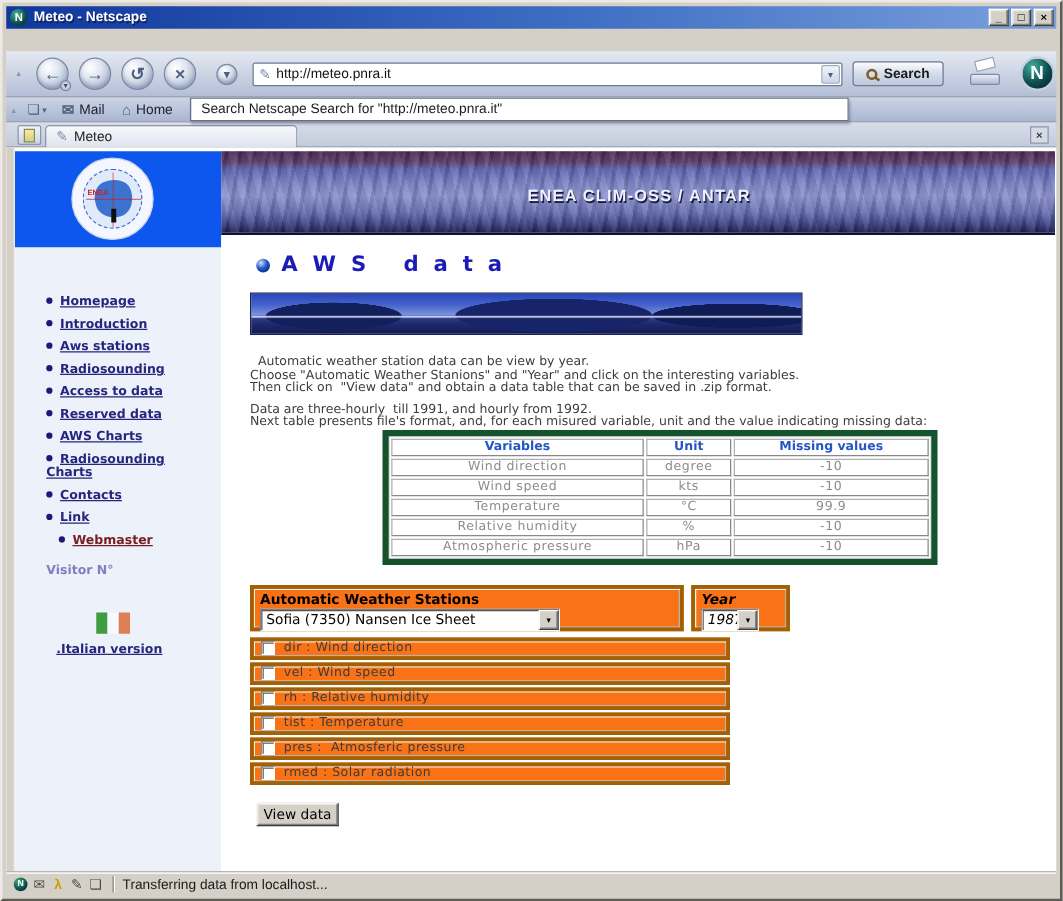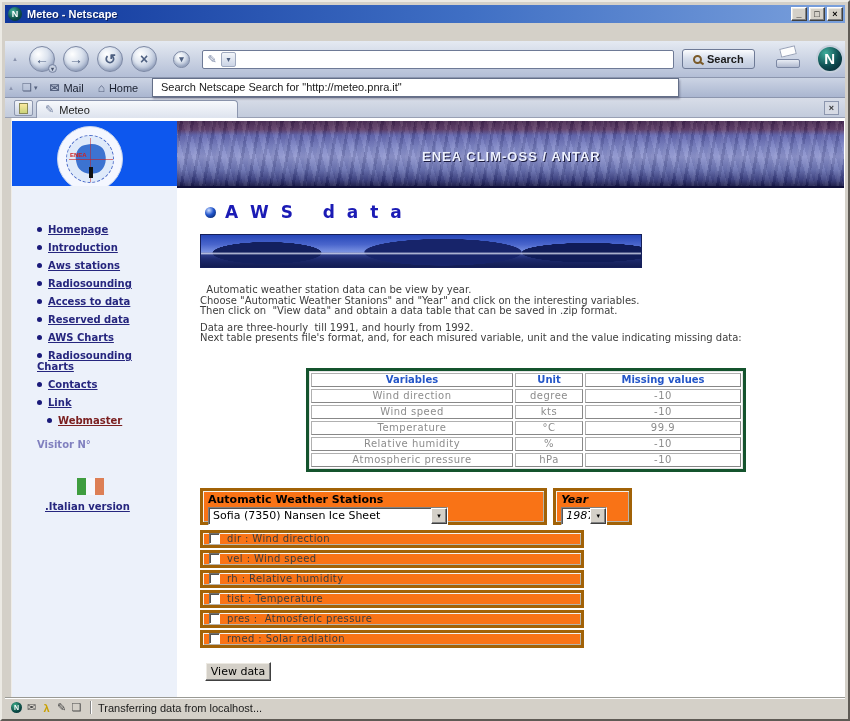--- a/index.html
+++ b/index.html
@@ -114,21 +114,21 @@
 
   .hbanner { position:absolute; left:172px; top:3px; right:1px; height:67px;
     background:
       repeating-linear-gradient(100deg, rgba(255,255,255,0.08) 0 3px, rgba(10,10,40,0.10) 3px 6px, rgba(255,255,255,0.04) 6px 11px),
       repeating-linear-gradient(75deg, rgba(20,20,60,0.08) 0 8px, rgba(255,255,255,0.05) 8px 14px),
       linear-gradient(180deg,#46264e 0%,#5c3a66 13%,#5f63ae 22%,#7b83c4 40%,#8b92cc 55%,#666fb0 75%,#3a3f80 90%,#191a48 100%);
     border-bottom:2px solid #10103a; }
   .hbanner-title { position:absolute; left:245px; top:28px; color:#eef2ff; font-size:13px;
     font-weight:bold; letter-spacing:1px; text-shadow:1px 1px 0 #1a1a3c; }
 
-  .sidebar { position:absolute; left:7px; top:68px; width:165px; bottom:0;
+  .sidebar { position:absolute; left:7px; top:80px; width:165px; bottom:0;
     background:#ecf1fa; padding:38px 16px 0 25px; font-family:"DejaVu Sans", sans-serif; }
   .snav li { list-style:none; font-size:10px; line-height:11px; margin-bottom:7px; }
   .dot { display:inline-block; width:5px; height:5px; border-radius:50%; background:#1a1a7a;
     margin:0 6px 1px 0; vertical-align:middle; }
   .slink { color:#26267e; font-weight:bold; text-decoration:underline; cursor:pointer; }
   .webmaster-row { margin:6px 0 0 10px; font-size:10px; }
   .wlink { color:#7b2020; font-weight:bold; text-decoration:underline; cursor:pointer; }
   .visitor { margin-top:13px; font-size:10px; font-weight:bold; color:#8080bf; }
   .flag { margin:28px 0 0 40px; width:27px; height:17px; display:flex; }
   .flag span { width:9px; height:100%; }
@@ -146,22 +146,22 @@
   .photo { margin-top:12px; width:442px; height:34px; border:1px solid #16205a;
     background:
       linear-gradient(180deg, rgba(255,255,255,0) 54%, rgba(235,240,255,0.85) 56%, rgba(235,240,255,0.5) 60%, rgba(255,255,255,0) 62%),
       radial-gradient(ellipse 90px 18px at 15% 56%, #13205e 0 60%, transparent 61%),
       radial-gradient(ellipse 130px 22px at 55% 54%, #17246a 0 60%, transparent 61%),
       radial-gradient(ellipse 110px 16px at 88% 55%, #101c58 0 60%, transparent 61%),
       linear-gradient(180deg,#2646b8 0%,#4a66cc 30%,#7890e0 52%,#31418f 58%,#1d2a6e 75%,#121c52 100%); }
   .pblock1 { margin-top:17px; } .pblock2 { margin-top:6px; }
   .pline { font-size:10px; line-height:10.5px; color:#3d3d3d; white-space:pre-wrap; }
 
-  .ftable { margin:24px 0 0 106px; border-collapse:separate; border-spacing:2px;
-    border:3px solid #14532d; box-shadow:0 0 0 1px #e4e4e4 inset; }
+  .ftable { margin:0 0 0 106px; border-collapse:separate; border-spacing:2px;
+    border:5px solid #14532d; box-shadow:0 0 0 1px #e4e4e4 inset; }
   .ftable td, .ftable th { border:1px solid #b0b0b0; border-right-color:#888; border-bottom-color:#888;
     background:#fff; text-align:center; font-size:10px; height:14px; padding:0 4px;
     letter-spacing:0.5px; }
   .ftable th { color:#2456c8; font-weight:bold; letter-spacing:0; }
   .ftable td { color:#8c8c8c; }
   .col-var { width:202px; } .col-unit { width:68px; } .col-miss { width:156px; }
 
   .panel3d { background:#f97316; border:3px solid #a16207;
     box-shadow:inset 1px 1px 0 #f4f2ec, inset -1px -1px 0 #b8b4aa; }
   .formtop { margin-top:16px; width:432px; display:flex; gap:6px; }
@@ -229,20 +229,21 @@
       <span>↺</span>
     </span>
     <span class="cbtn">
       <span>×</span>
     </span>
     <span class="cbtn small">
       <span>▾</span>
     </span>
     <span class="urlbar">
       <span class="url-pencil">✎</span>
+      <span class="url-text">http://meteo.pnra.it</span>
       <span class="url-arrow">▾</span>
     </span>
     <span class="searchbtn">
       <span class="mag"></span>
       <span>Search</span>
     </span>
     <span class="printer">
       <span class="pr-paper"></span>
       <span class="pr-body"></span>
     </span>

